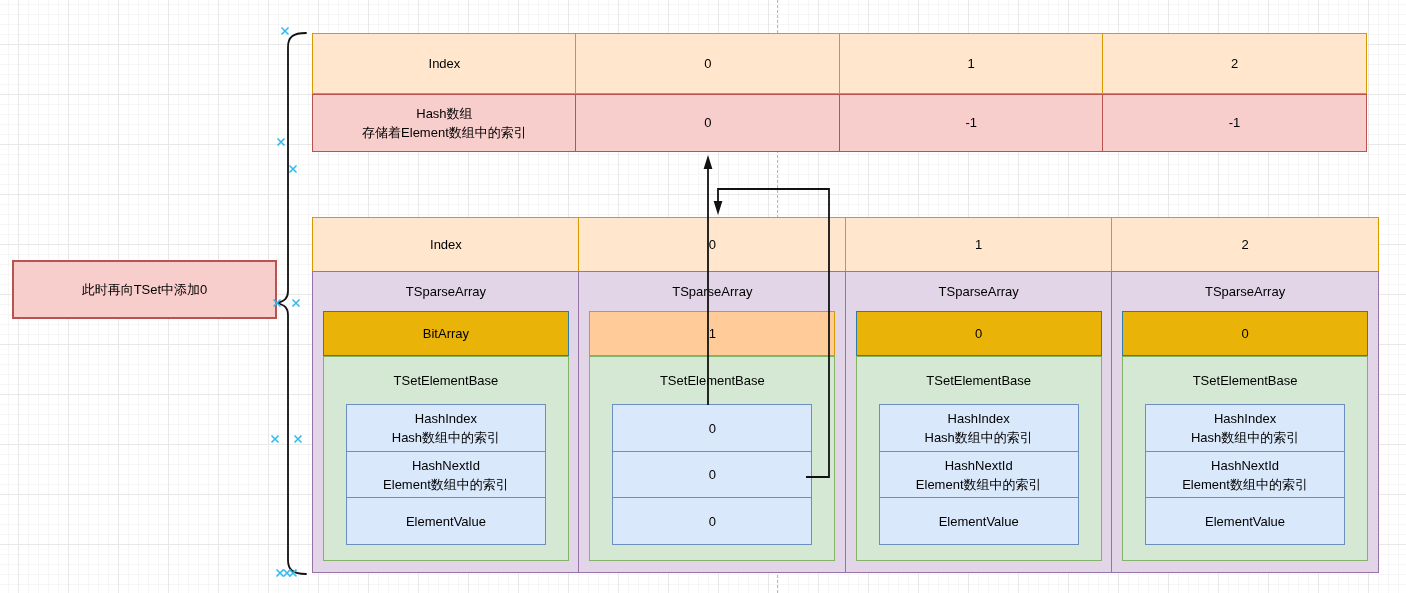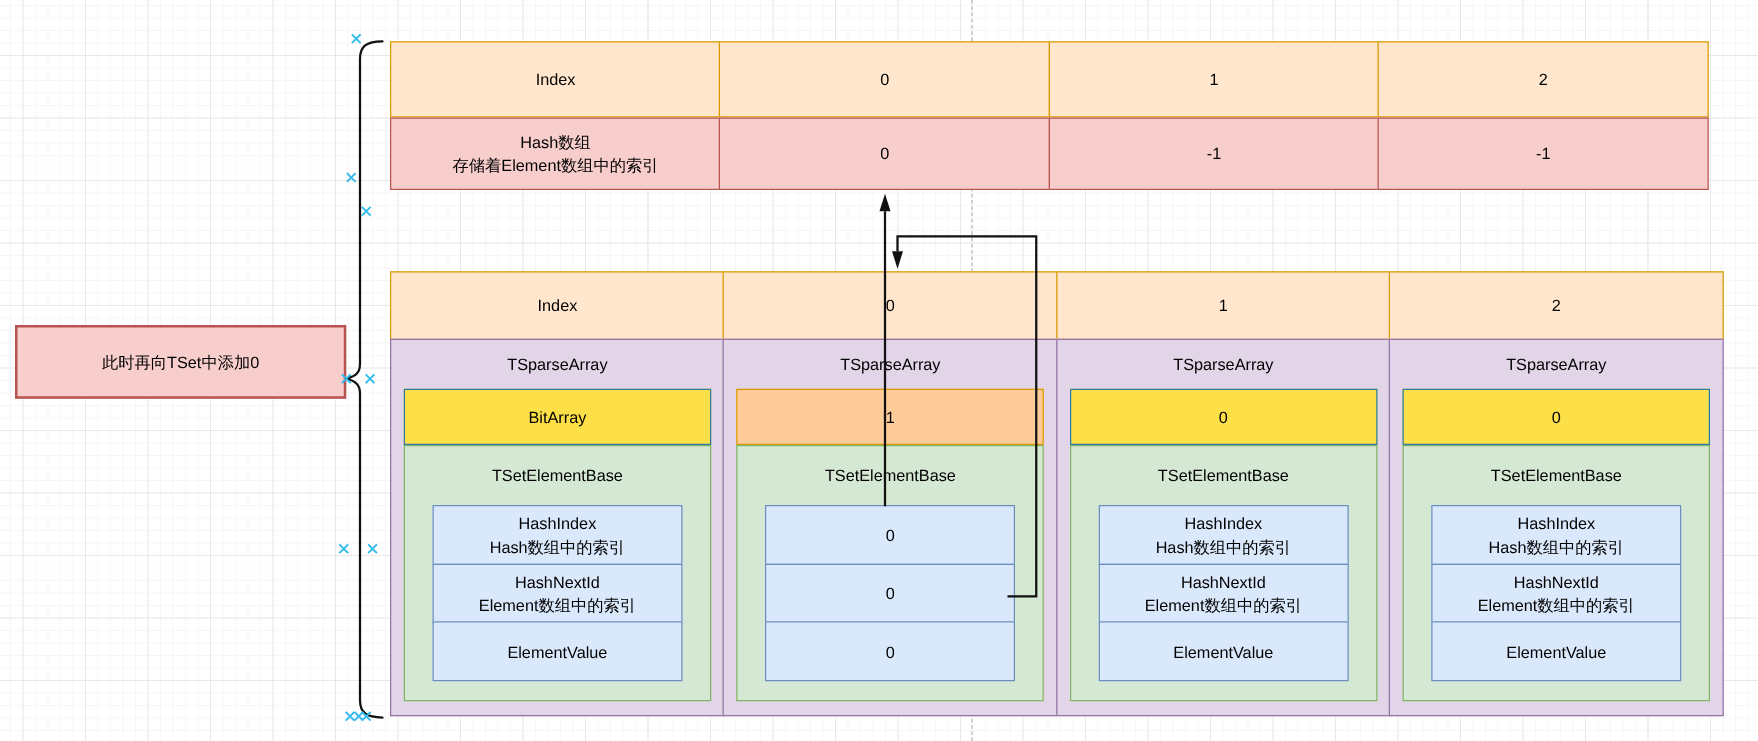--- a/index.html
+++ b/index.html
@@ -30,21 +30,21 @@
   
   .elem-table{position:absolute;left:312px;top:217px;width:1067px;}
   .elem-table .row-index .t-cell{height:55px;background:#ffe6cc;border:1.5px solid #d79b00;}
   .sparse-row{display:flex;margin-top:-1px;}
   .sparse-cell{flex:1;height:302px;background:#e1d5e7;border:1.5px solid #9673a6;
                box-sizing:border-box;display:flex;flex-direction:column;}
   .sparse-cell + .sparse-cell{margin-left:-1.5px;}
   .type-label{height:39px;display:flex;align-items:center;justify-content:center;font-size:13px;}
   .bit-box{height:45px;margin:0 10px;box-sizing:border-box;display:flex;align-items:center;
            justify-content:center;font-size:13px;}
-  .bit-cyan{background:#fde047;border:1.5px solid #2d7ca8;}
+  .bit-cyan{background:#eab308;border:1.5px solid #2d7ca8;}
   .bit-orange{background:#ffcc99;border:1.5px solid #d79b00;}
   .green-box{margin:0 10px 11px;flex:1;background:#d5e8d4;border:1.5px solid #82b366;
              box-sizing:border-box;display:flex;flex-direction:column;}
   .green-label{height:47px;display:flex;align-items:center;justify-content:center;font-size:13px;}
   .field-box{margin:0 22px;height:48px;box-sizing:border-box;background:#dae8fc;
              border:1.5px solid #6c8ebf;display:flex;flex-direction:column;align-items:center;
              justify-content:center;font-size:13px;line-height:19px;text-align:center;}
   .field-box + .field-box{margin-top:-1.5px;}
 
   

